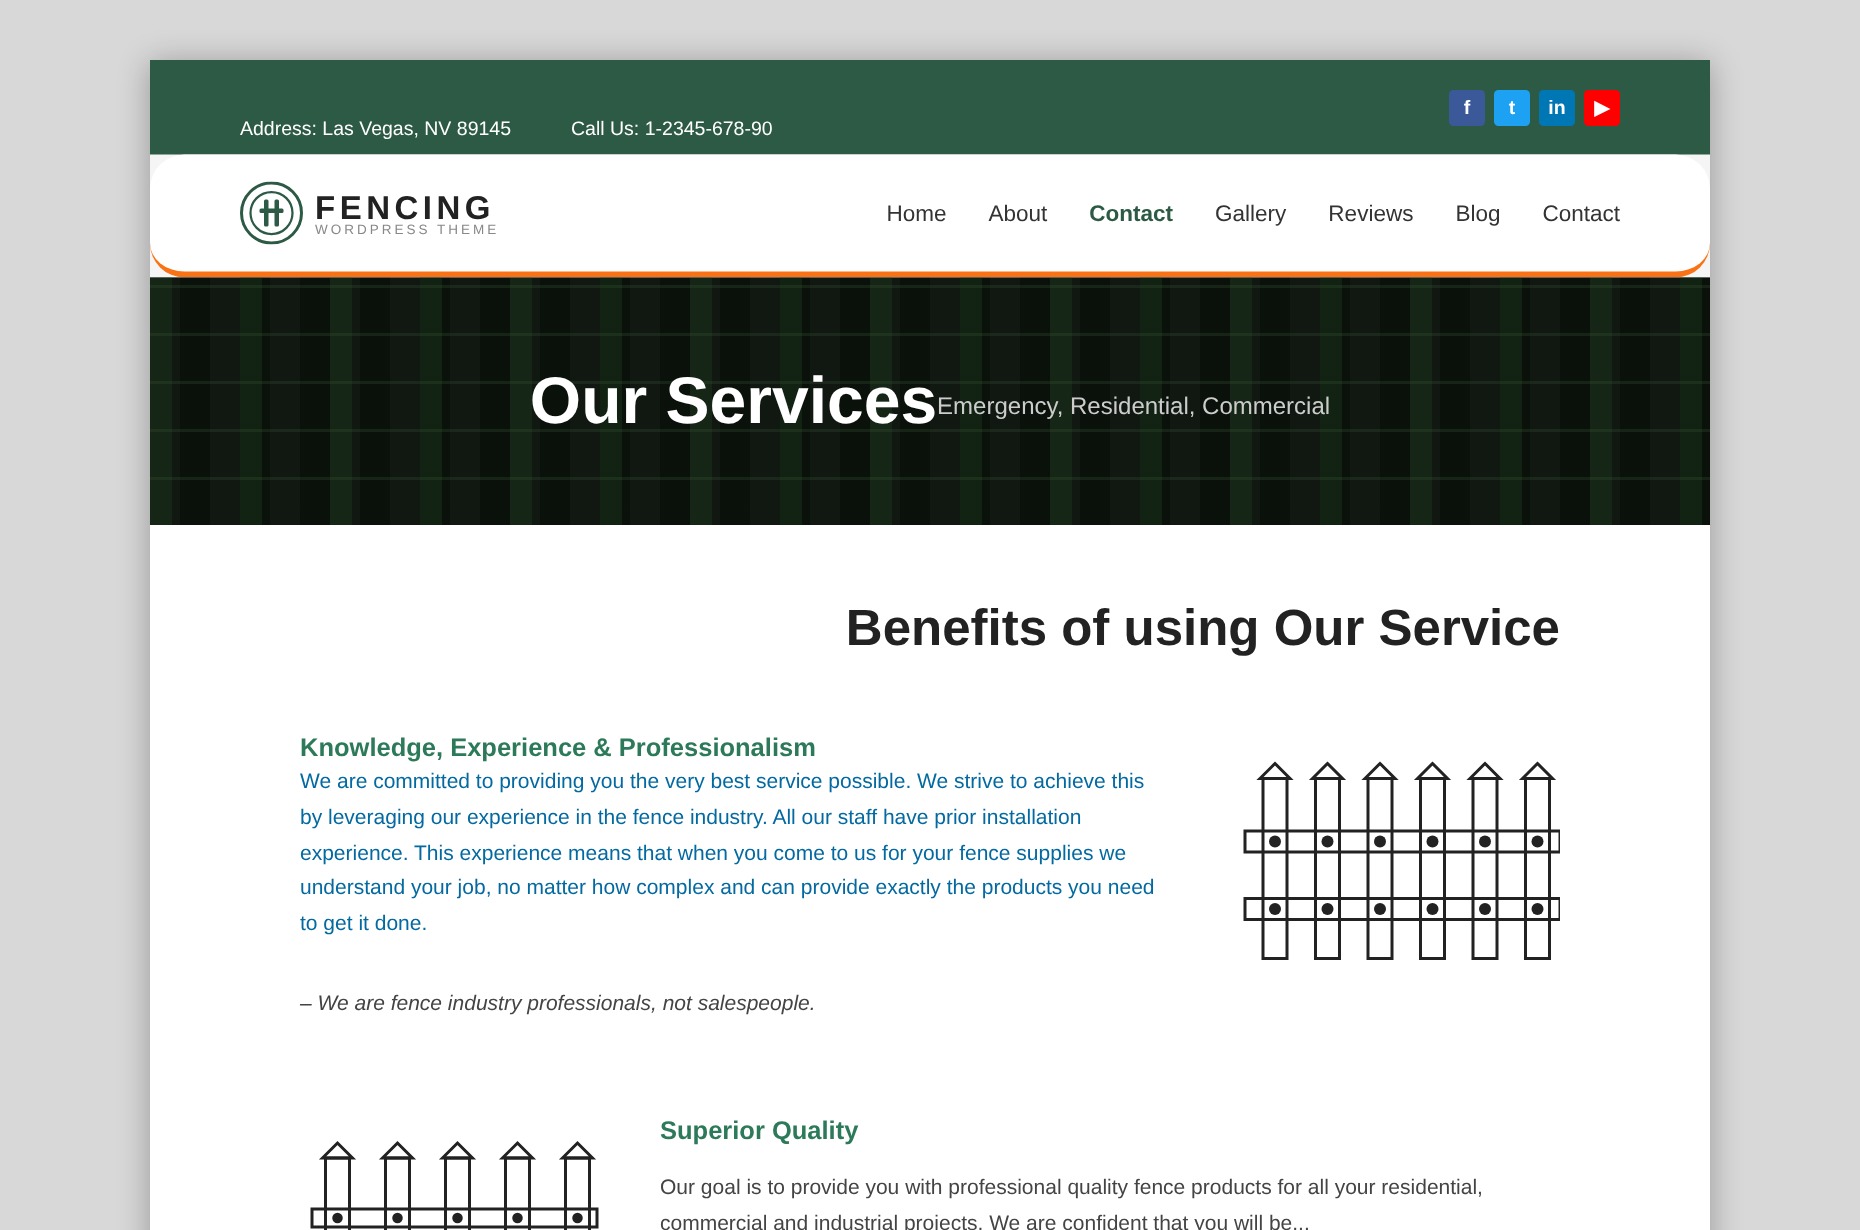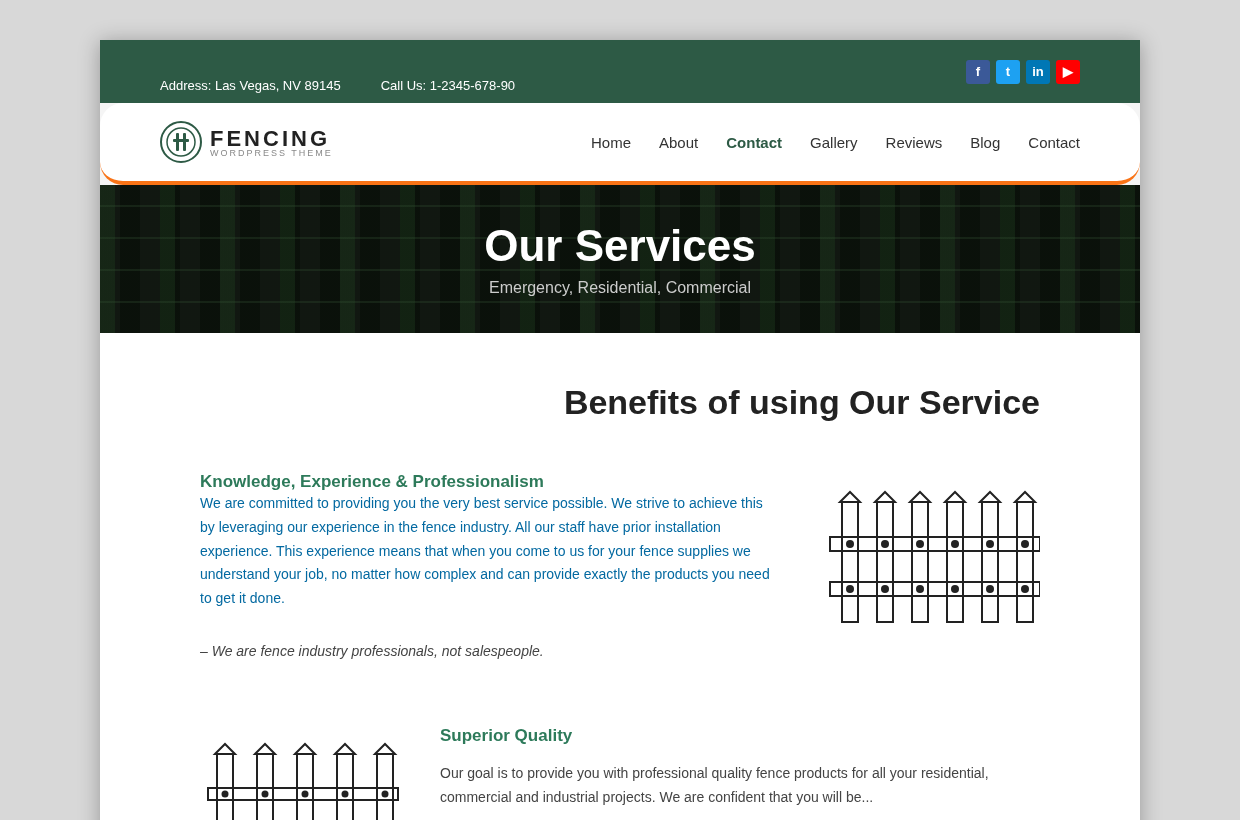--- a/index.html
+++ b/index.html
@@ -84,29 +84,29 @@
       cursor: pointer;
       text-decoration: none;
     }
     .nav-item.active {
       color: #2d5a45;
       font-weight: bold;
     }
     
     .hero {
       width: 100%;
-      height: 148px;
+      height: 165px;
       background: linear-gradient(rgba(0,0,0,0.6), rgba(0,0,0,0.6)),
                   repeating-linear-gradient(
                     90deg,
                     #2a3a2a 0px, #2a3a2a 20px,
                     #1a2a1a 20px, #1a2a1a 40px
                   );
       display: flex;
-      flex-direction: column;
+      flex-direction: row;
       align-items: center;
       justify-content: center;
       position: relative;
       overflow: hidden;
     }
     .hero::before {
       content: '';
       position: absolute;
       inset: 0;
       background: 

